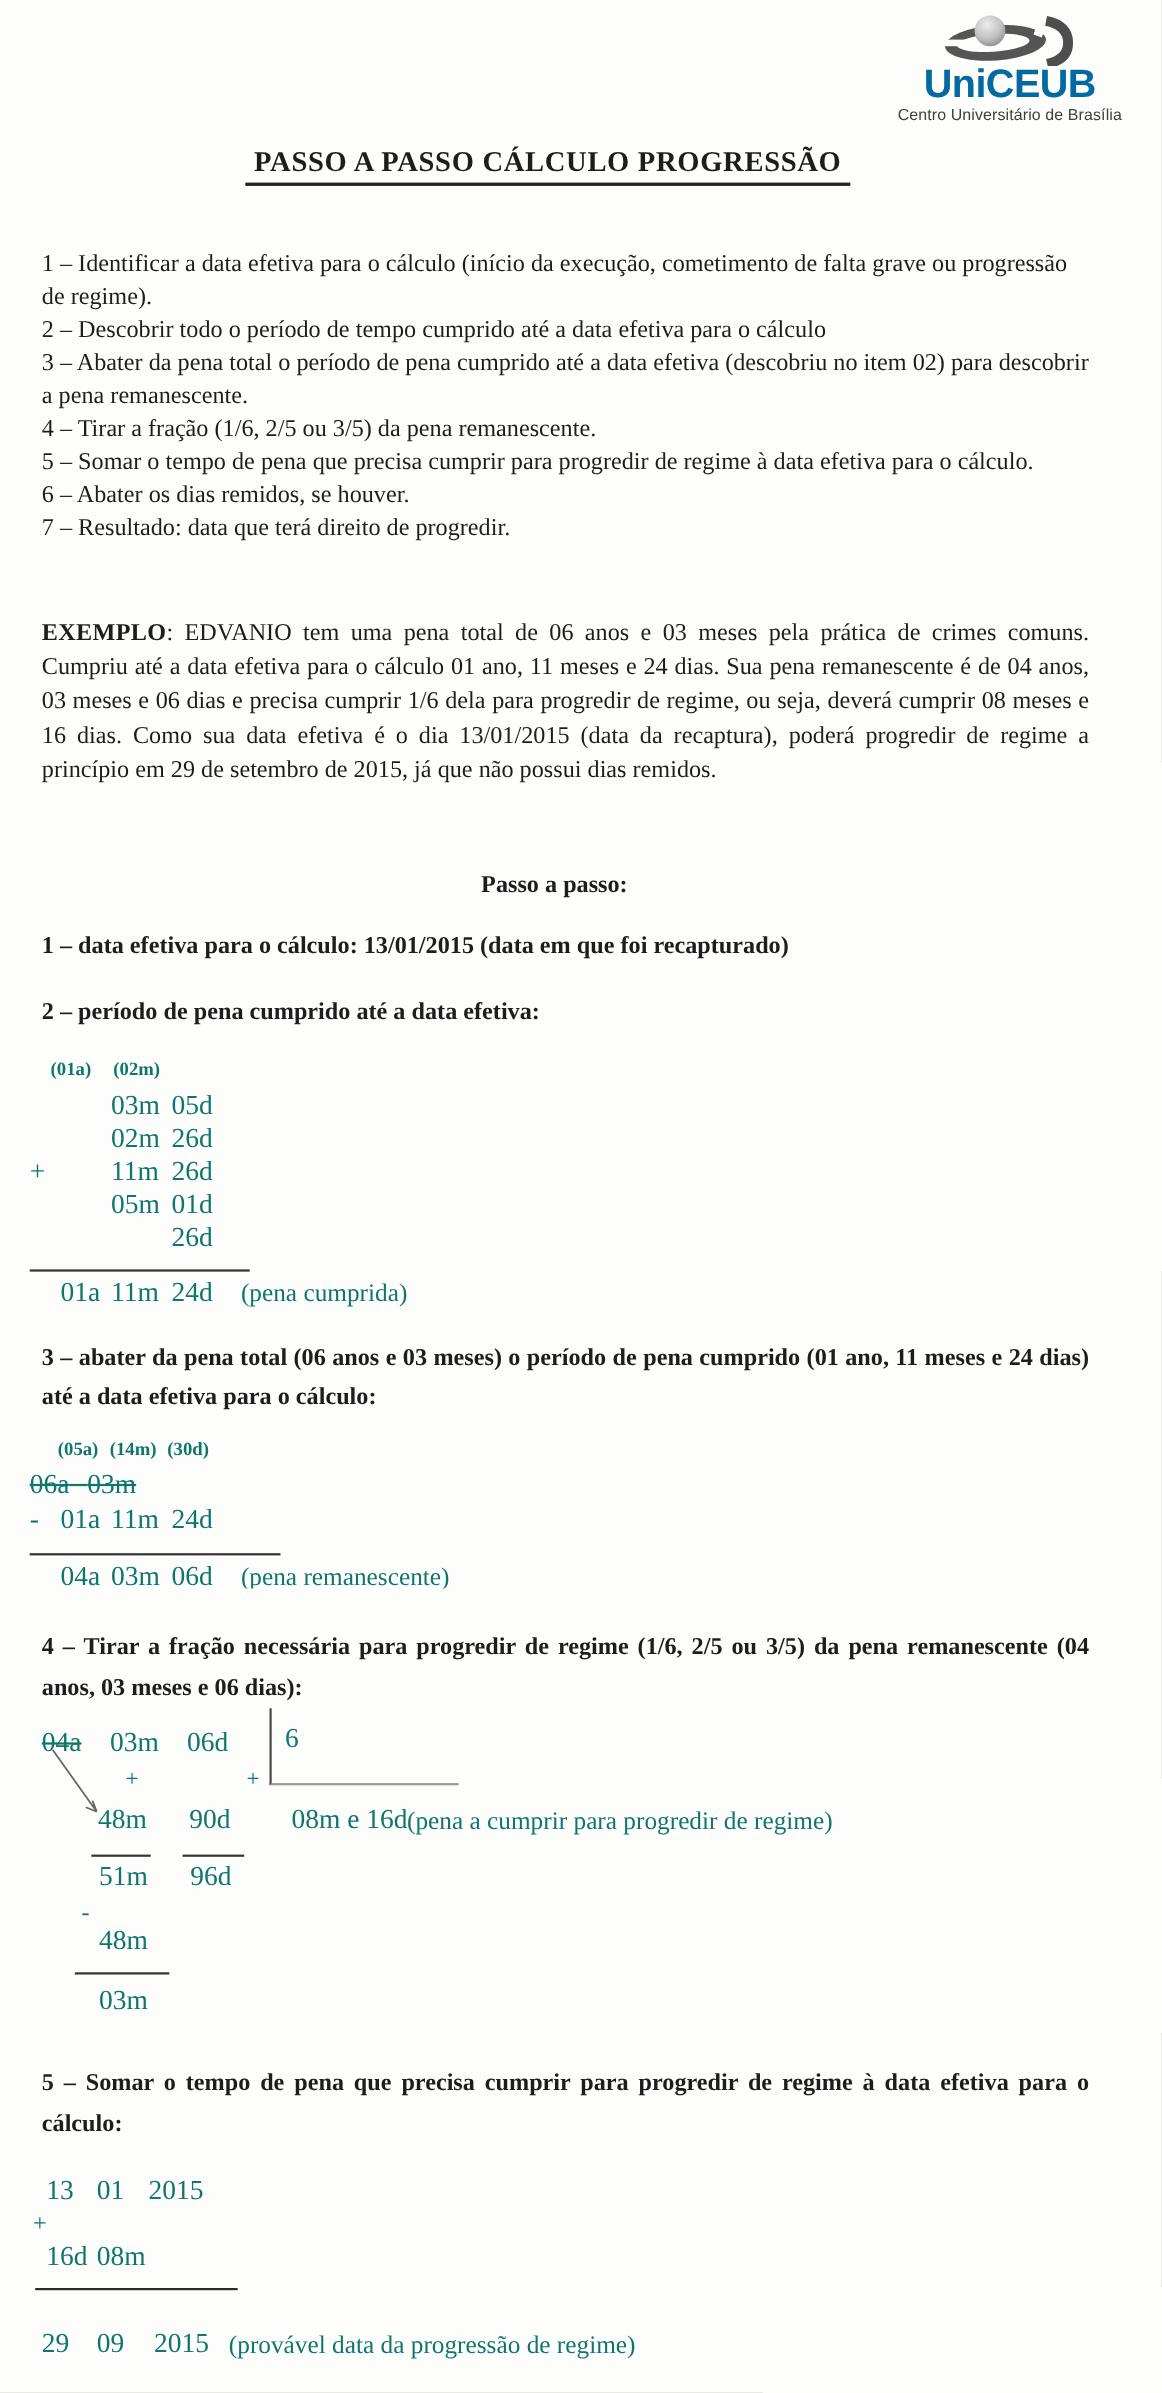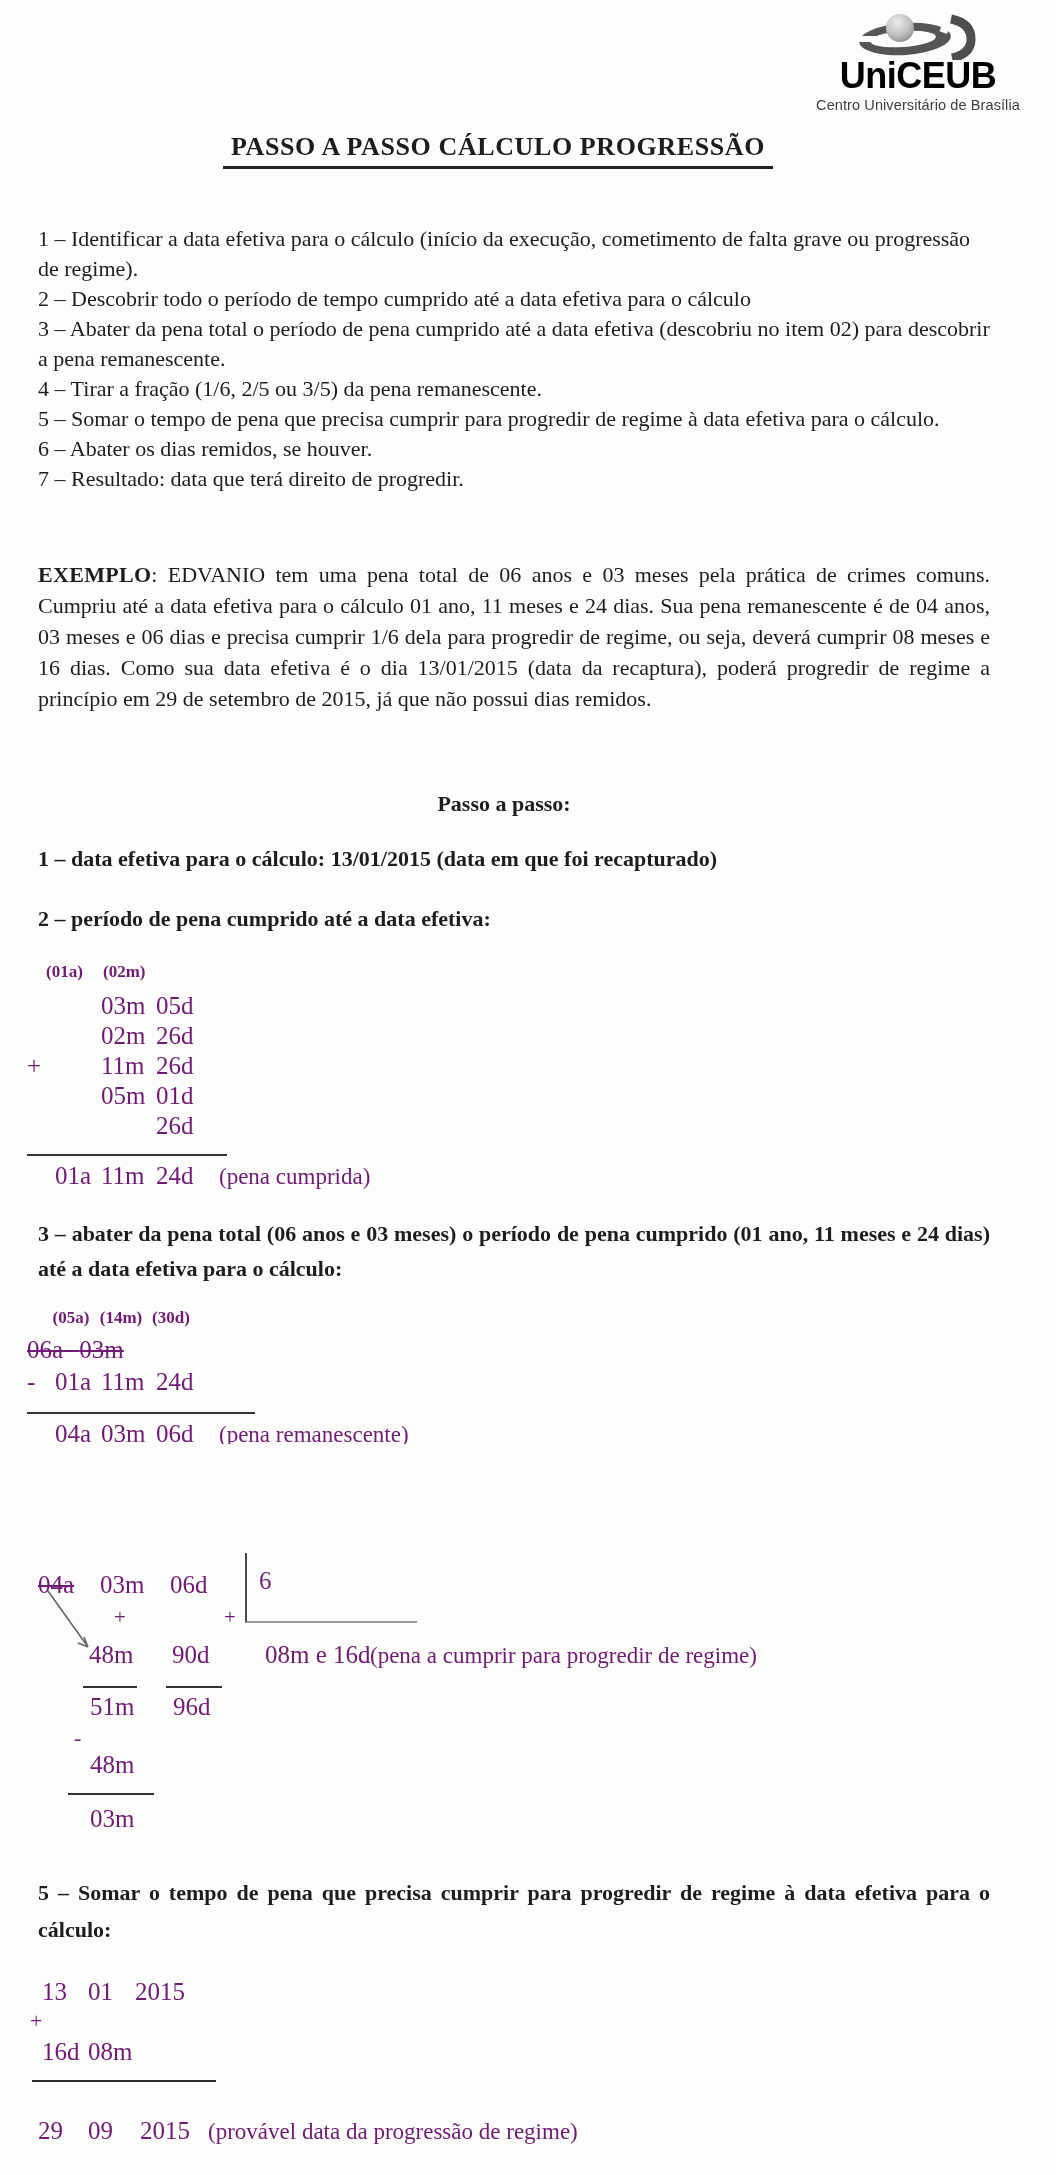--- a/index.html
+++ b/index.html
@@ -9,21 +9,21 @@
     font-family:"Liberation Serif","DejaVu Serif",serif;
     overflow:hidden;
   }
   .page *{box-sizing:border-box;}
   p{margin:0;}
 
   
   .logo{position:absolute;top:12px;left:792px;width:252px;text-align:center;
         font-family:"Liberation Sans","DejaVu Sans",sans-serif;}
   .logo-mark{display:block;margin:0 auto;}
-  .logo-name{font-size:36px;font-weight:bold;color:#000000;line-height:1;
+  .logo-name{font-size:36px;font-weight:bold;color:#0369a1;line-height:1;
              letter-spacing:-0.5px;margin-top:-2px;}
   .logo-subtitle{font-size:14.5px;color:#3e3e3e;margin-top:3px;letter-spacing:0.1px;}
 
   
   .doc-title{position:absolute;top:132px;left:0;width:100%;text-align:center;font-weight:bold;}
   .doc-title span{display:inline-block;transform:translateX(-30px);
     font-size:26px;letter-spacing:0.6px;
     border-bottom:3px solid #222;padding:0 8px 4px 8px;}
 
   
@@ -35,21 +35,21 @@
             font-weight:bold;font-size:22px;}
   .center-h span{display:inline-block;transform:translateX(-24px);}
   .h{position:absolute;left:38px;width:952px;font-weight:bold;font-size:22px;}
   .h1x{top:846px;}
   .h2x{top:906px;}
   .h3x{top:1216px;line-height:35px;text-align:justify;}
   .h4x{top:1478px;line-height:37px;text-align:justify;}
   .h5x{top:1874px;line-height:37px;text-align:justify;}
 
   
-  .math{position:absolute;font-size:25px;color:#701a75;}
+  .math{position:absolute;font-size:25px;color:#0f766e;}
   .mrow{white-space:nowrap;}
   .c{display:inline-block;}
   .s{width:28px;} .y{width:46px;} .m{width:55px;} .d{width:55px;}
   .carry{font-size:17px;font-weight:bold;}
   .carry .cc{display:inline-block;}
   .rule{border-top:2px solid #333;height:0;}
   .note{font-size:23px;margin-left:8px;}
   .st{text-decoration:line-through;text-decoration-thickness:2px;}
 
   
@@ -188,20 +188,21 @@
     </div>
     <div class="mrow subtr">
       <span class="c s">-</span><span class="c y">01a</span><span class="c m">11m</span><span class="c d">24d</span>
     </div>
     <div class="rule"></div>
     <div class="mrow result">
       <span class="c y">04a</span><span class="c m">03m</span><span class="c d">06d</span><span class="note">(pena remanescente)</span>
     </div>
   </div>
 
+  <div class="h h4x">4 – Tirar a fração necessária para progredir de regime (1/6, 2/5 ou 3/5) da pena remanescente (04 anos, 03 meses e 06 dias):</div>
 
   <div class="math divb">
     <span class="dv-y st">04a</span>
     <span class="dv-m">03m</span>
     <span class="dv-d">06d</span>
     <div class="bracket"></div>
     <span class="dv-q">6</span>
     <span class="p1">+</span>
     <span class="p2">+</span>
     <svg class="arrow" width="70" height="75" viewBox="0 0 70 75">

